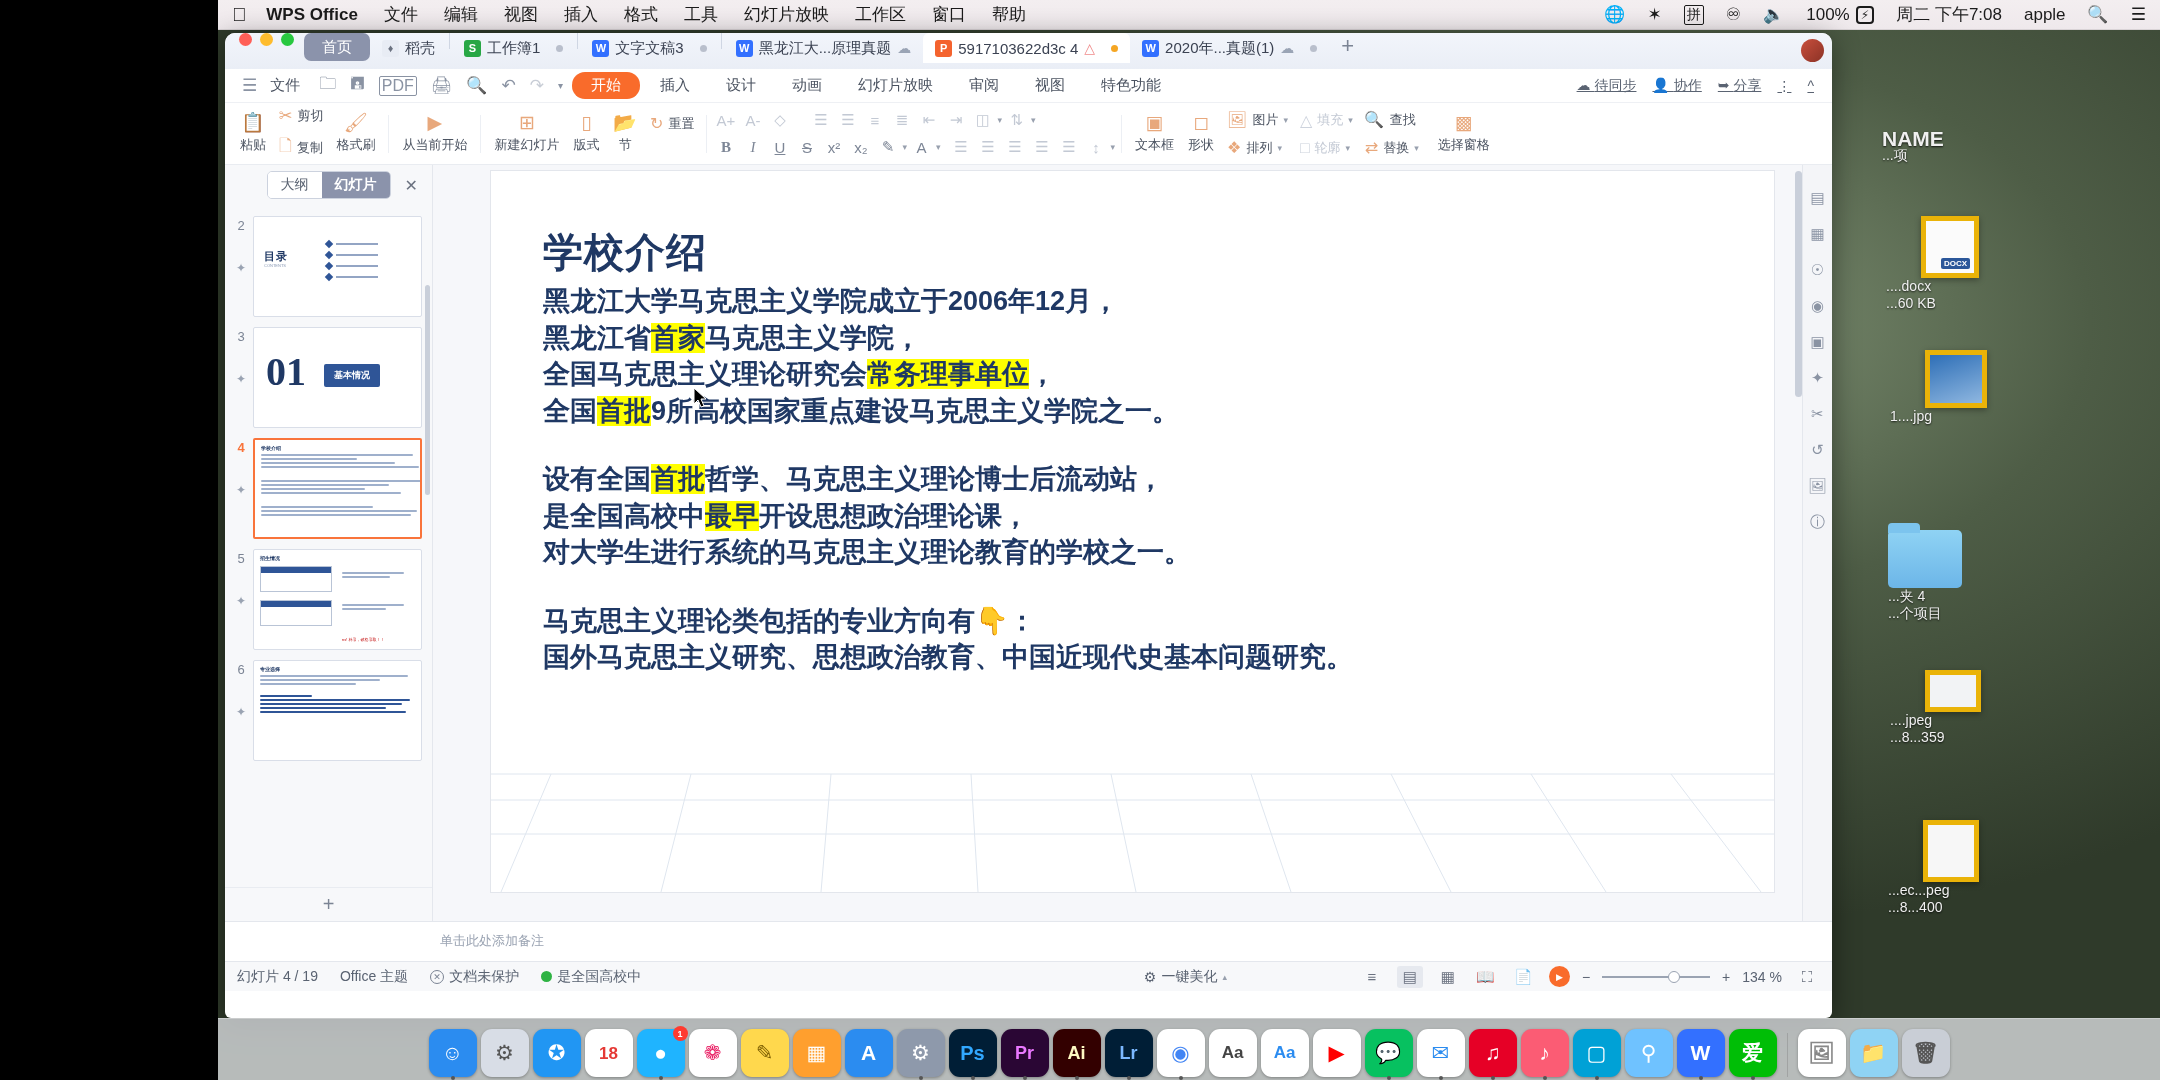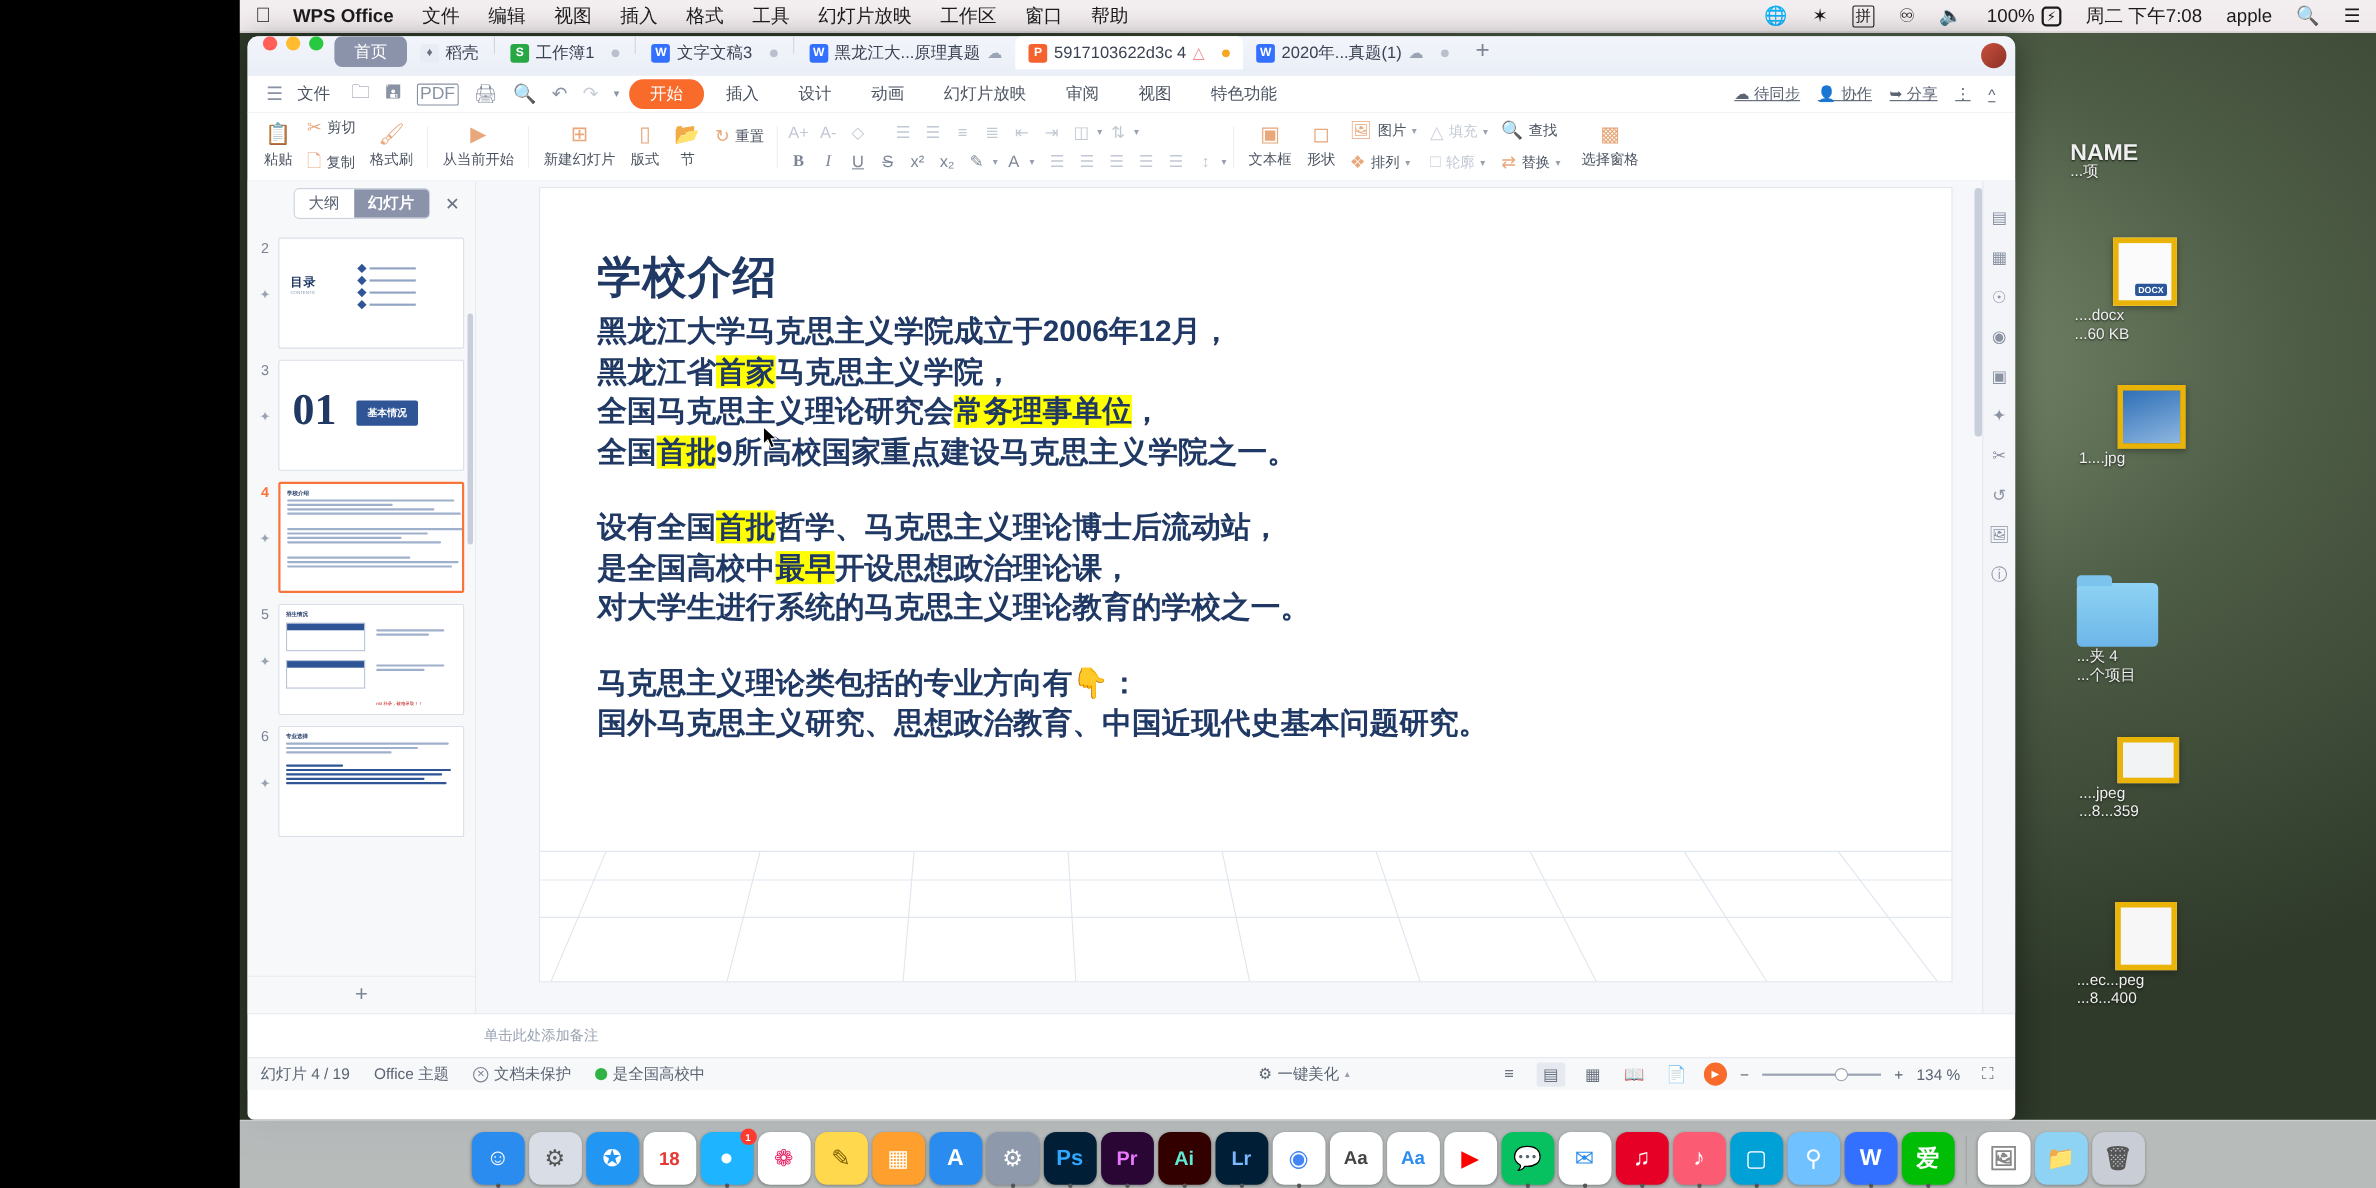--- a/index.html
+++ b/index.html
@@ -756,21 +756,21 @@
     <div class="dicon" style="background:#2196f3;">✪</div>
     <div class="dicon" style="background:#fff;color:#e53935;flex-direction:column;font-size:17px;line-height:17px;">18</div>
     <div class="dicon" style="background:#1fb4ff;">●<span class="dbadge">1</span><span class="run-dot"></span></div>
     <div class="dicon" style="background:#fff;color:#e91e63;">❁</div>
     <div class="dicon" style="background:#ffd84d;color:#7a5c00;">✎</div>
     <div class="dicon" style="background:#ff9f2e;">▦</div>
     <div class="dicon" style="background:#2b8cf0;">A</div>
     <div class="dicon" style="background:#8e99ab;">⚙<span class="run-dot"></span></div>
     <div class="dicon" style="background:#001e36;color:#31a8ff;font-size:20px;">Ps<span class="run-dot"></span></div>
     <div class="dicon" style="background:#2a0634;color:#ea77ff;font-size:18px;">Pr<span class="run-dot"></span></div>
-    <div class="dicon" style="background:#330000;color:#5eead4;font-size:18px;">Ai<span class="run-dot"></span></div>
+    <div class="dicon" style="background:#330000;color:#fef9c3;font-size:18px;">Ai<span class="run-dot"></span></div>
     <div class="dicon" style="background:#001e36;color:#7bb8ff;font-size:18px;">Lr<span class="run-dot"></span></div>
     <div class="dicon" style="background:#fff;color:#4285f4;">◉<span class="run-dot"></span></div>
     <div class="dicon" style="background:#fff;color:#444;font-size:17px;">Aa</div>
     <div class="dicon" style="background:#fff;color:#2b8cf0;font-size:17px;">Aa</div>
     <div class="dicon" style="background:#fff;color:#ff0000;">▶</div>
     <div class="dicon" style="background:#07c160;">💬<span class="run-dot"></span></div>
     <div class="dicon" style="background:#fff;color:#2b8cf0;">✉<span class="run-dot"></span></div>
     <div class="dicon" style="background:#e60026;">♫<span class="run-dot"></span></div>
     <div class="dicon" style="background:#fb5c74;">♪<span class="run-dot"></span></div>
     <div class="dicon" style="background:#00a1d6;">▢<span class="run-dot"></span></div>

